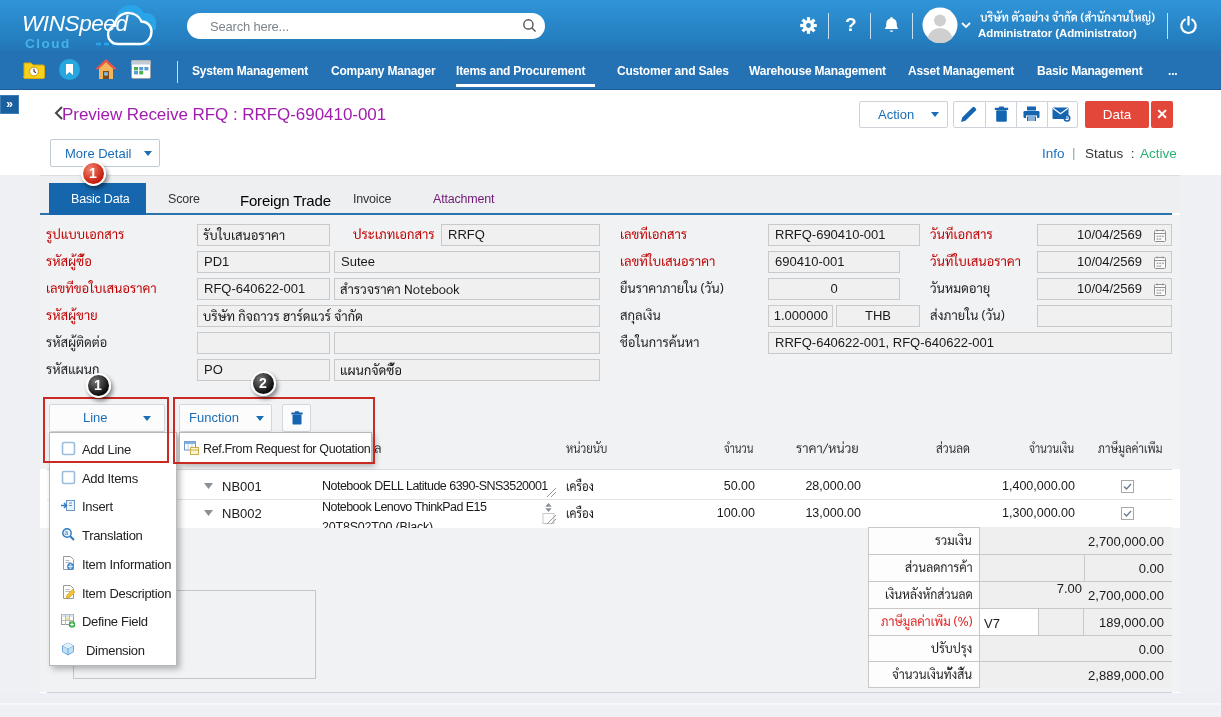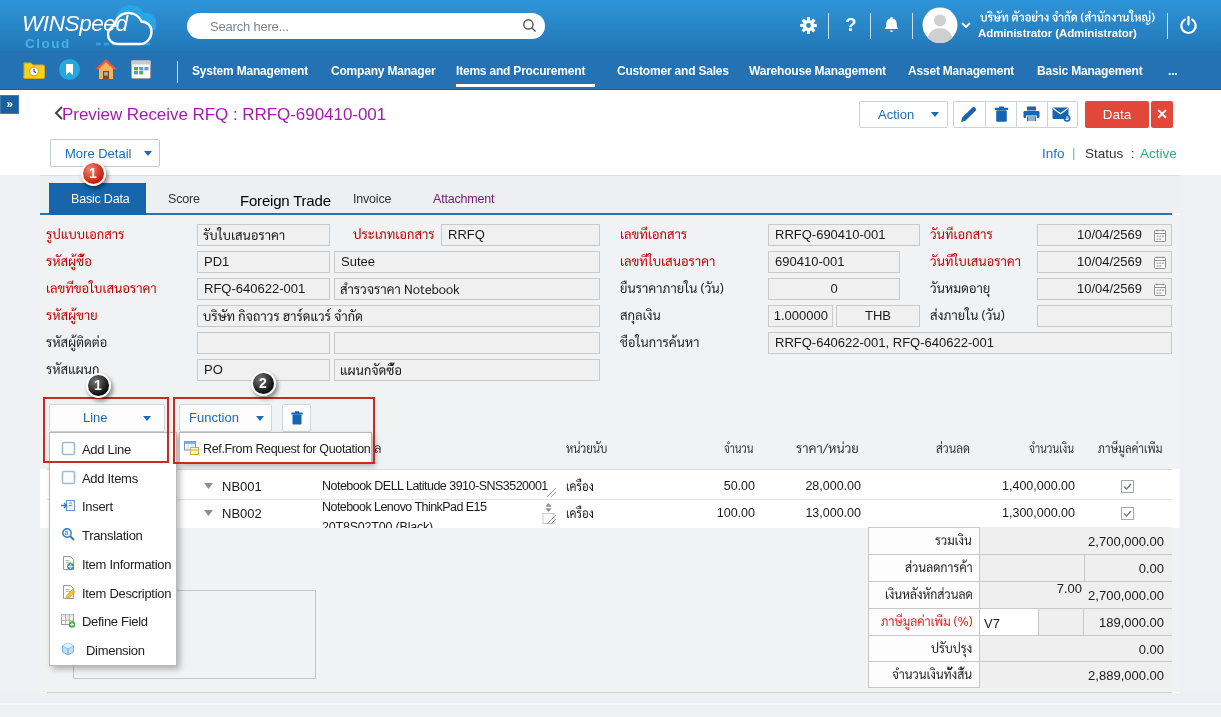--- a/index.html
+++ b/index.html
@@ -349,21 +349,21 @@
       <path transform="scale(0.82 1)" d="M4.6 0.1Q3.9 0.1 3.5 -0.2Q3.1 -0.5 3 -1L2.7 -2.6Q2.5 -2.5 2.3 -2.5Q1.7 -2.5 1.4 -2.8Q1 -3.2 1 -3.7Q1 -4.2 1.4 -4.5Q1.7 -4.9 2.3 -4.9Q2.7 -4.9 3.1 -4.6Q3.4 -4.3 3.5 -3.9L4 -1.2Q4 -1 4.2 -0.9Q4.3 -0.8 4.6 -0.8Q4.8 -0.8 5 -0.9Q5.2 -1.1 5.2 -1.3L5.2 -5.5Q5.2 -6 4.7 -6.4Q4.2 -6.7 3.4 -6.7Q2.7 -6.7 2.1 -6.4Q1.6 -6 1.5 -5.5L0.4 -5.5Q0.5 -6.4 1.3 -7Q2.1 -7.6 3.5 -7.6Q4.7 -7.6 5.5 -7.1Q6.3 -6.5 6.3 -5.6L6.3 -1.4Q6.3 -0.6 5.8 -0.3Q5.4 0.1 4.6 0.1ZM2.2 -3.1Q2.5 -3.1 2.6 -3.3Q2.8 -3.4 2.8 -3.7Q2.8 -3.9 2.6 -4.1Q2.5 -4.2 2.2 -4.2Q2 -4.2 1.8 -4.1Q1.7 -3.9 1.7 -3.7Q1.7 -3.4 1.8 -3.3Q2 -3.1 2.2 -3.1ZM5.6 -8.7Q5 -8.7 4.5 -9.1Q4.1 -9.5 4.1 -10.2Q4.1 -10.8 4.5 -11.2Q5 -11.6 5.6 -11.6Q6.3 -11.6 6.7 -11.2Q7.2 -10.8 7.2 -10.2Q7.2 -9.5 6.7 -9.1Q6.3 -8.7 5.6 -8.7ZM5.6 -9.3Q6 -9.3 6.2 -9.6Q6.4 -9.8 6.4 -10.2Q6.4 -10.5 6.2 -10.7Q6 -11 5.6 -11Q5.3 -11 5.1 -10.7Q4.8 -10.5 4.8 -10.2Q4.8 -9.8 5.1 -9.6Q5.3 -9.3 5.6 -9.3ZM11.5 -5.5Q11.5 -6.1 11.1 -6.4Q10.8 -6.7 10.1 -6.7Q9.5 -6.7 9.1 -6.4Q8.7 -6 8.7 -5.4L7.6 -5.4Q7.6 -6.4 8.3 -7Q9 -7.6 10.1 -7.6Q11.3 -7.6 11.9 -7.1Q12.6 -6.5 12.6 -5.6L12.6 -0L11.5 -0L11.5 -5.5ZM20.3 -2.4Q20.7 -2.3 21 -2Q21.2 -1.7 21.2 -1.3Q21.2 -0.6 20.8 -0.3Q20.4 0.1 19.8 0.1Q19.3 0.1 18.9 -0.2Q18.5 -0.6 18.5 -1.2L18.5 -1.3Q18 -1.1 17.5 -0.7Q17 -0.4 16.7 -0L15.5 -0L15.5 -5Q15.3 -5 15.1 -5Q14.6 -5 14.2 -5.3Q13.8 -5.7 13.8 -6.3Q13.8 -6.9 14.2 -7.2Q14.6 -7.6 15.2 -7.6Q15.8 -7.6 16.2 -7.2Q16.6 -6.9 16.6 -6.2L16.6 -1.1Q17 -1.5 18.1 -2Q18.8 -2.3 19.1 -2.6Q19.5 -2.8 19.6 -3.1Q19.7 -3.3 19.7 -3.7L19.7 -7.5L20.9 -7.5L20.9 -3.7Q20.9 -3.2 20.7 -2.9Q20.6 -2.6 20.3 -2.4ZM14.5 -6.3Q14.5 -6 14.7 -5.9Q14.9 -5.7 15.2 -5.7Q15.4 -5.7 15.6 -5.9Q15.8 -6 15.8 -6.3Q15.8 -6.6 15.6 -6.7Q15.4 -6.9 15.2 -6.9Q14.9 -6.9 14.7 -6.7Q14.5 -6.6 14.5 -6.3ZM19.8 -0.6Q20.1 -0.6 20.3 -0.8Q20.4 -0.9 20.4 -1.2Q20.4 -1.5 20.3 -1.6Q20.1 -1.8 19.8 -1.8Q19.6 -1.8 19.4 -1.6Q19.2 -1.5 19.2 -1.2Q19.2 -0.9 19.4 -0.8Q19.6 -0.6 19.8 -0.6ZM24.9 -7.6Q26.1 -7.6 26.8 -7Q27.5 -6.4 27.5 -5.4L27.5 -1.2Q27.5 -0.6 27.1 -0.3Q26.7 0.1 26.1 0.1Q25.5 0.1 25.1 -0.2Q24.7 -0.6 24.7 -1.2Q24.7 -1.8 25.1 -2.2Q25.4 -2.5 26 -2.5Q26.2 -2.5 26.4 -2.5L26.4 -5.3Q26.4 -5.9 26 -6.3Q25.6 -6.7 24.8 -6.7Q24.2 -6.7 23.7 -6.4Q23.2 -6 23.2 -5.4L22 -5.4Q22.1 -6.4 22.9 -7Q23.7 -7.6 24.9 -7.6ZM26 -0.6Q26.3 -0.6 26.5 -0.8Q26.7 -0.9 26.7 -1.2Q26.7 -1.5 26.5 -1.6Q26.3 -1.8 26 -1.8Q25.8 -1.8 25.6 -1.6Q25.4 -1.5 25.4 -1.2Q25.4 -0.9 25.6 -0.8Q25.8 -0.6 26 -0.6ZM35.3 -2.4Q35.7 -2.3 35.9 -2Q36.2 -1.7 36.2 -1.3Q36.2 -0.6 35.8 -0.3Q35.4 0.1 34.8 0.1Q34.2 0.1 33.8 -0.2Q33.4 -0.6 33.4 -1.2L33.4 -1.3Q32.9 -1.1 32.4 -0.7Q31.9 -0.4 31.6 -0L30.5 -0L30.5 -5Q30.3 -5 30.1 -5Q29.5 -5 29.1 -5.3Q28.8 -5.7 28.8 -6.3Q28.8 -6.9 29.2 -7.2Q29.5 -7.6 30.1 -7.6Q30.8 -7.6 31.2 -7.2Q31.6 -6.9 31.6 -6.2L31.6 -1.1Q31.9 -1.5 33 -2Q33.7 -2.3 34.1 -2.6Q34.4 -2.8 34.6 -3.1Q34.7 -3.3 34.7 -3.7L34.7 -7.5L35.8 -7.5L35.8 -3.7Q35.8 -3.2 35.7 -2.9Q35.5 -2.6 35.3 -2.4ZM29.5 -6.3Q29.5 -6 29.7 -5.9Q29.8 -5.7 30.1 -5.7Q30.4 -5.7 30.5 -5.9Q30.7 -6 30.7 -6.3Q30.7 -6.6 30.5 -6.7Q30.4 -6.9 30.1 -6.9Q29.8 -6.9 29.7 -6.7Q29.5 -6.6 29.5 -6.3ZM34.8 -0.6Q35 -0.6 35.2 -0.8Q35.4 -0.9 35.4 -1.2Q35.4 -1.5 35.2 -1.6Q35 -1.8 34.8 -1.8Q34.5 -1.8 34.3 -1.6Q34.2 -1.5 34.2 -1.2Q34.2 -0.9 34.3 -0.8Q34.5 -0.6 34.8 -0.6ZM39.2 -2.5Q39.8 -2.5 40.2 -2.1Q40.5 -1.8 40.5 -1.2Q40.5 -0.6 40.2 -0.2Q39.8 0.1 39.2 0.1Q38.5 0.1 38.2 -0.3Q37.8 -0.6 37.8 -1.2L37.8 -7.5L38.9 -7.5L38.9 -2.5Q39.1 -2.5 39.2 -2.5ZM39.2 -0.6Q39.5 -0.6 39.7 -0.8Q39.8 -0.9 39.8 -1.2Q39.8 -1.5 39.7 -1.6Q39.5 -1.8 39.2 -1.8Q38.9 -1.8 38.8 -1.6Q38.6 -1.5 38.6 -1.2Q38.6 -0.9 38.8 -0.8Q38.9 -0.6 39.2 -0.6ZM44.3 -7.6Q44.9 -7.6 45.3 -7.2Q45.7 -6.9 45.7 -6.2L45.7 -0L44.6 -0L41.1 -3.9L41.7 -4.6L44.6 -1.4L44.6 -5Q44.4 -5 44.2 -5Q43.7 -5 43.3 -5.3Q42.9 -5.7 42.9 -6.3Q42.9 -6.9 43.3 -7.2Q43.7 -7.6 44.3 -7.6ZM43.6 -6.3Q43.6 -6 43.8 -5.9Q44 -5.7 44.3 -5.7Q44.5 -5.7 44.7 -5.9Q44.9 -6 44.9 -6.3Q44.9 -6.6 44.7 -6.7Q44.5 -6.9 44.3 -6.9Q44 -6.9 43.8 -6.7Q43.6 -6.6 43.6 -6.3ZM45.8 -8.6Q44.9 -9 43.6 -9.2Q42.4 -9.4 41.2 -9.4Q40.4 -9.4 39.9 -9.3Q39.9 -10.4 40.7 -11Q41.5 -11.6 42.7 -11.6Q44 -11.6 44.9 -10.8Q45.7 -10 45.8 -8.6ZM44.8 -9.5Q44.5 -10.2 44 -10.6Q43.4 -10.9 42.7 -10.9Q42 -10.9 41.6 -10.7Q41.1 -10.4 40.9 -10Q41.2 -10 41.7 -10Q42.5 -10 43.4 -9.9Q44.2 -9.8 44.8 -9.5ZM53.5 -2.4Q53.9 -2.3 54.1 -2Q54.4 -1.7 54.4 -1.3Q54.4 -0.6 54 -0.3Q53.6 0.1 53 0.1Q52.4 0.1 52 -0.2Q51.6 -0.6 51.6 -1.2L51.6 -1.3Q51.1 -1.1 50.6 -0.7Q50.1 -0.4 49.8 -0L48.7 -0L48.7 -5Q48.5 -5 48.3 -5Q47.7 -5 47.4 -5.3Q47 -5.7 47 -6.3Q47 -6.9 47.4 -7.2Q47.8 -7.6 48.4 -7.6Q49 -7.6 49.4 -7.2Q49.8 -6.9 49.8 -6.2L49.8 -1.1Q50.1 -1.5 51.2 -2Q51.9 -2.3 52.3 -2.6Q52.6 -2.8 52.8 -3.1Q52.9 -3.3 52.9 -3.7L52.9 -7.5L54 -7.5L54 -3.7Q54 -3.2 53.9 -2.9Q53.7 -2.6 53.5 -2.4ZM47.7 -6.3Q47.7 -6 47.9 -5.9Q48 -5.7 48.3 -5.7Q48.6 -5.7 48.7 -5.9Q48.9 -6 48.9 -6.3Q48.9 -6.6 48.7 -6.7Q48.6 -6.9 48.3 -6.9Q48 -6.9 47.9 -6.7Q47.7 -6.6 47.7 -6.3ZM53 -0.6Q53.3 -0.6 53.4 -0.8Q53.6 -0.9 53.6 -1.2Q53.6 -1.5 53.4 -1.6Q53.3 -1.8 53 -1.8Q52.7 -1.8 52.6 -1.6Q52.4 -1.5 52.4 -1.2Q52.4 -0.9 52.6 -0.8Q52.7 -0.6 53 -0.6Z" fill="#333"></path>
     </svg></div>
 <div class="ab" style="left:1098.0px;top:439.4px"><svg width="65" height="20" viewBox="0 -13.65 65 19.50">
       <path transform="scale(0.87 1)" d="M4.2 -7.6Q5.5 -7.6 6.3 -6.9Q7 -6.2 7 -5L7 -0L5.9 -0L5.9 -4.9Q5.9 -5.7 5.4 -6.2Q4.9 -6.7 4.1 -6.7Q3.4 -6.7 2.9 -6.4Q2.4 -6.1 2.2 -5.5Q2.7 -5.5 3.1 -5.3Q3.5 -5.1 3.7 -4.9L3.7 -4.7Q3.3 -4.5 3.1 -4.2Q2.8 -3.9 2.8 -3.4Q2.8 -3.2 3 -2.5Q3.1 -1.7 3.1 -1.3Q3.1 -0.7 2.7 -0.3Q2.3 0.1 1.7 0.1Q1.1 0.1 0.7 -0.2Q0.3 -0.6 0.3 -1.2Q0.3 -1.8 0.7 -2.1Q1 -2.5 1.6 -2.5Q1.7 -2.5 2 -2.5Q1.8 -3 1.8 -3.4Q1.8 -3.8 2 -4.2Q2.2 -4.6 2.5 -4.7Q2 -4.9 1.1 -5Q1.2 -5.7 1.5 -6.3Q1.9 -6.9 2.6 -7.3Q3.3 -7.6 4.2 -7.6ZM1.6 -0.6Q1.9 -0.6 2.1 -0.8Q2.2 -0.9 2.2 -1.2Q2.2 -1.5 2.1 -1.6Q1.9 -1.8 1.6 -1.8Q1.4 -1.8 1.2 -1.6Q1 -1.5 1 -1.2Q1 -0.9 1.2 -0.8Q1.4 -0.6 1.6 -0.6ZM12.2 -5.5Q12.2 -6.1 11.9 -6.4Q11.5 -6.7 10.9 -6.7Q10.3 -6.7 9.9 -6.4Q9.5 -6 9.5 -5.4L8.4 -5.4Q8.4 -6.4 9.1 -7Q9.8 -7.6 10.9 -7.6Q12 -7.6 12.7 -7.1Q13.4 -6.5 13.4 -5.6L13.4 -0L12.2 -0L12.2 -5.5ZM23.2 -4.7Q23 -4.2 22.7 -3.9Q22.4 -3.5 21.9 -3.3L21.9 -1.6Q21.9 -0.8 21.2 -0.3Q20.5 0.1 19.1 0.1Q17.8 0.1 17.1 -0.3Q16.3 -0.8 16.3 -1.6L16.3 -5Q16.1 -5 15.9 -5Q15.4 -5 15 -5.3Q14.6 -5.7 14.6 -6.3Q14.6 -6.9 15 -7.2Q15.4 -7.6 16 -7.6Q16.6 -7.6 17 -7.2Q17.4 -6.9 17.4 -6.2L17.4 -1.7Q17.4 -1.3 17.9 -1Q18.4 -0.8 19.1 -0.8Q20 -0.8 20.4 -1Q20.8 -1.3 20.8 -1.7L20.8 -2.9Q20.4 -2.8 20.2 -2.8Q19.6 -2.8 19.1 -3Q18.5 -3.3 18.3 -3.6Q18 -4 18 -4.5Q18 -5 18.3 -5.3Q18.6 -5.6 19.1 -5.6Q19.6 -5.6 19.9 -5.3Q20.2 -5 20.2 -4.5Q20.2 -4.3 20.1 -4Q20 -3.8 19.8 -3.7Q20 -3.6 20.2 -3.6Q20.6 -3.6 20.8 -3.7L20.8 -7.5L21.9 -7.5L21.9 -4.2Q22.4 -4.6 22.7 -5.1L23.2 -4.7ZM15.3 -6.3Q15.3 -6 15.5 -5.9Q15.7 -5.7 15.9 -5.7Q16.2 -5.7 16.4 -5.9Q16.5 -6 16.5 -6.3Q16.5 -6.6 16.4 -6.7Q16.2 -6.9 15.9 -6.9Q15.7 -6.9 15.5 -6.7Q15.3 -6.6 15.3 -6.3ZM19.1 -4Q19.3 -4 19.4 -4.1Q19.6 -4.3 19.6 -4.5Q19.6 -4.7 19.4 -4.9Q19.3 -5 19.1 -5Q18.9 -5 18.7 -4.9Q18.6 -4.7 18.6 -4.5Q18.6 -4.3 18.7 -4.1Q18.9 -4 19.1 -4ZM22.1 -9.3Q22.2 -9 22.2 -8.6Q21.3 -9 20.1 -9.2Q18.8 -9.4 17.7 -9.4Q16.9 -9.4 16.3 -9.3Q16.4 -10.4 17.1 -11Q17.9 -11.6 19.1 -11.6Q20.4 -11.6 21.2 -10.9L21.2 -12.4L22.1 -12.4L22.1 -9.3ZM18.1 -10Q19 -10 19.8 -9.9Q20.6 -9.8 21.3 -9.5Q21 -10.2 20.4 -10.6Q19.8 -10.9 19.1 -10.9Q18.5 -10.9 18 -10.7Q17.5 -10.4 17.4 -10Q17.6 -10 18.1 -10ZM30.1 -7.5L30.1 -0L29.1 -0Q28.5 -0.5 27.8 -0.9Q27.2 -1.3 26.6 -1.4Q26.6 -1.4 26.6 -1.3Q26.6 -0.7 26.2 -0.3Q25.7 0.1 25.1 0.1Q24.5 0.1 24.1 -0.3Q23.7 -0.7 23.7 -1.3Q23.7 -1.9 24.1 -2.3Q24.5 -2.7 25.1 -2.7Q25.2 -2.7 25.3 -2.6L25.3 -5Q25.1 -5 24.9 -5Q24.3 -5 24 -5.3Q23.6 -5.7 23.6 -6.3Q23.6 -6.9 24 -7.2Q24.4 -7.6 25 -7.6Q25.6 -7.6 26 -7.2Q26.4 -6.9 26.4 -6.2L26.4 -2.5Q27.1 -2.2 27.8 -1.9Q28.5 -1.5 29 -1.2L29 -7.5L30.1 -7.5ZM24.3 -6.3Q24.3 -6 24.5 -5.9Q24.6 -5.7 24.9 -5.7Q25.2 -5.7 25.4 -5.9Q25.5 -6 25.5 -6.3Q25.5 -6.6 25.4 -6.7Q25.2 -6.9 24.9 -6.9Q24.6 -6.9 24.5 -6.7Q24.3 -6.6 24.3 -6.3ZM25.1 -0.6Q25.4 -0.6 25.5 -0.8Q25.7 -1 25.7 -1.3Q25.7 -1.5 25.5 -1.7Q25.4 -1.9 25.1 -1.9Q24.8 -1.9 24.6 -1.7Q24.4 -1.5 24.4 -1.3Q24.4 -1 24.6 -0.8Q24.8 -0.6 25.1 -0.6ZM28.6 4.3Q27.9 4.3 27.5 4Q27.1 3.7 27.1 3.2L27.1 2.9Q26.9 2.9 26.8 2.9Q26.3 2.9 26 2.6Q25.7 2.3 25.7 1.8Q25.7 1.4 26 1.1Q26.3 0.8 26.8 0.8Q27.4 0.8 27.7 1.1Q28.1 1.3 28.1 1.8L28.1 3.2Q28.1 3.4 28.2 3.5Q28.3 3.6 28.6 3.6Q28.9 3.6 29.1 3.5Q29.2 3.4 29.2 3.2L29.2 0.8L30.1 0.8L30.1 3.2Q30.1 3.7 29.7 4Q29.3 4.3 28.6 4.3ZM26.8 2.3Q27 2.3 27.1 2.2Q27.2 2.1 27.2 1.8Q27.2 1.6 27.1 1.5Q27 1.4 26.8 1.4Q26.6 1.4 26.4 1.5Q26.3 1.6 26.3 1.8Q26.3 2.1 26.4 2.2Q26.6 2.3 26.8 2.3ZM34.7 -7.6Q36.1 -7.6 36.9 -7Q37.7 -6.4 37.7 -5.4L37.7 -0L36.6 -0L36.6 -3.1Q36.6 -3.6 36 -4Q35.5 -4.3 34.8 -4.3Q34.1 -4.3 33.6 -4Q33.1 -3.7 33.1 -3.1L33.1 -2.5Q33.3 -2.5 33.5 -2.5Q34.1 -2.5 34.5 -2.2Q34.8 -1.8 34.8 -1.2Q34.8 -0.6 34.4 -0.2Q34.1 0.1 33.4 0.1Q32.8 0.1 32.4 -0.3Q32 -0.6 32 -1.2L32 -3.1Q32 -3.7 32.4 -4.2Q32.7 -4.7 33.4 -4.9Q34 -5.2 34.7 -5.2Q35.2 -5.2 35.7 -5Q36.2 -4.8 36.6 -4.5L36.6 -5.4Q36.6 -6 36.1 -6.4Q35.6 -6.7 34.7 -6.7Q33.9 -6.7 33.3 -6.4Q32.7 -6 32.6 -5.5L31.6 -5.5Q31.6 -6.5 32.5 -7Q33.3 -7.6 34.7 -7.6ZM34.1 -1.2Q34.1 -1.5 33.9 -1.6Q33.8 -1.8 33.5 -1.8Q33.2 -1.8 33.1 -1.6Q32.9 -1.5 32.9 -1.2Q32.9 -0.9 33.1 -0.8Q33.2 -0.6 33.5 -0.6Q33.8 -0.6 33.9 -0.8Q34.1 -0.9 34.1 -1.2ZM42.4 -7.6Q43.8 -7.6 44.7 -6.9Q45.5 -6.3 45.5 -5.1L45.5 -0L44.4 -0L44.4 -5Q44.4 -5.8 43.9 -6.3Q43.3 -6.7 42.4 -6.7Q41.4 -6.7 40.8 -6.2Q40.3 -5.7 40.3 -4.8Q40.3 -4.6 40.3 -4.1Q40.4 -3.7 40.4 -3.6Q40.5 -3.4 40.5 -3.1Q40.7 -4.1 41.2 -4.7Q41.7 -5.3 42.4 -5.3Q43 -5.3 43.3 -5Q43.7 -4.7 43.7 -4.1Q43.7 -3.6 43.3 -3.3Q43 -2.9 42.5 -2.9Q42.2 -2.9 41.9 -3.1Q41.6 -3.2 41.5 -3.5Q41.2 -3.1 41 -2.5Q40.9 -1.9 40.9 -1.4L40.9 -0L39.8 -0L39.8 -1.9Q39.8 -2.1 39.7 -2.4Q39.6 -2.8 39.5 -3.1Q39.2 -4.3 39.2 -4.9Q39.2 -6.1 40.1 -6.9Q40.9 -7.6 42.4 -7.6ZM42.5 -4.7Q42.2 -4.7 42.1 -4.5Q41.9 -4.4 41.9 -4.1Q41.9 -3.9 42.1 -3.7Q42.2 -3.6 42.5 -3.6Q42.7 -3.6 42.9 -3.7Q43 -3.9 43 -4.1Q43 -4.4 42.9 -4.5Q42.7 -4.7 42.5 -4.7ZM44.5 -11.7L45.5 -11.7L45.5 -9L44.5 -9L44.5 -11.7ZM50.7 -5.5Q50.7 -6.1 50.4 -6.4Q50 -6.7 49.4 -6.7Q48.7 -6.7 48.3 -6.4Q47.9 -6 47.9 -5.4L46.9 -5.4Q46.9 -6.4 47.5 -7Q48.2 -7.6 49.4 -7.6Q50.5 -7.6 51.2 -7.1Q51.8 -6.5 51.8 -5.6L51.8 -0L50.7 -0L50.7 -5.5ZM55.3 -2.5Q55.8 -2.5 56.2 -2.1Q56.6 -1.8 56.6 -1.2Q56.6 -0.6 56.2 -0.2Q55.8 0.1 55.2 0.1Q54.6 0.1 54.2 -0.3Q53.8 -0.6 53.8 -1.2L53.8 -7.5L54.9 -7.5L54.9 -2.5Q55.1 -2.5 55.3 -2.5ZM55.2 -0.6Q55.5 -0.6 55.7 -0.8Q55.9 -0.9 55.9 -1.2Q55.9 -1.5 55.7 -1.6Q55.5 -1.8 55.2 -1.8Q55 -1.8 54.8 -1.6Q54.6 -1.5 54.6 -1.2Q54.6 -0.9 54.8 -0.8Q55 -0.6 55.2 -0.6ZM65.2 -7.5L65.2 -0L64 -0L62 -6.1L60 -0L58.8 -0L58.8 -5Q58.6 -5 58.4 -5Q57.8 -5 57.5 -5.3Q57.1 -5.7 57.1 -6.3Q57.1 -6.9 57.5 -7.2Q57.9 -7.6 58.5 -7.6Q59.1 -7.6 59.5 -7.2Q59.9 -6.9 59.9 -6.2L59.9 -2.8Q59.9 -2.5 59.8 -1.7L60.1 -2.8L61.6 -7.4L62.5 -7.4L63.9 -2.8L64.2 -1.7Q64.1 -2.5 64.1 -2.8L64.1 -7.5L65.2 -7.5ZM57.8 -6.3Q57.8 -6 58 -5.9Q58.2 -5.7 58.4 -5.7Q58.7 -5.7 58.9 -5.9Q59 -6 59 -6.3Q59 -6.6 58.9 -6.7Q58.7 -6.9 58.4 -6.9Q58.2 -6.9 58 -6.7Q57.8 -6.6 57.8 -6.3ZM65.3 -8.6Q64.3 -9 63.1 -9.2Q61.9 -9.4 60.7 -9.4Q59.9 -9.4 59.4 -9.3Q59.4 -10.4 60.2 -11Q60.9 -11.6 62.2 -11.6Q63.5 -11.6 64.3 -10.8Q65.2 -10 65.3 -8.6ZM64.3 -9.5Q64 -10.2 63.5 -10.6Q62.9 -10.9 62.2 -10.9Q61.5 -10.9 61 -10.7Q60.6 -10.4 60.4 -10Q60.7 -10 61.2 -10Q62 -10 62.9 -9.9Q63.7 -9.8 64.3 -9.5ZM64.2 -11.7L65.2 -11.7L65.2 -9L64.2 -9L64.2 -11.7ZM73.2 -7.5L73.2 -0L72.1 -0Q71.6 -0.5 70.9 -0.9Q70.2 -1.3 69.6 -1.4Q69.6 -1.4 69.6 -1.3Q69.6 -0.7 69.2 -0.3Q68.8 0.1 68.2 0.1Q67.5 0.1 67.1 -0.3Q66.7 -0.7 66.7 -1.3Q66.7 -1.9 67.1 -2.3Q67.5 -2.7 68.2 -2.7Q68.3 -2.7 68.3 -2.6L68.3 -5Q68.1 -5 68 -5Q67.4 -5 67 -5.3Q66.7 -5.7 66.7 -6.3Q66.7 -6.9 67 -7.2Q67.4 -7.6 68 -7.6Q68.7 -7.6 69 -7.2Q69.4 -6.9 69.4 -6.2L69.4 -2.5Q70.2 -2.2 70.9 -1.9Q71.6 -1.5 72.1 -1.2L72.1 -7.5L73.2 -7.5ZM67.4 -6.3Q67.4 -6 67.5 -5.9Q67.7 -5.7 68 -5.7Q68.2 -5.7 68.4 -5.9Q68.6 -6 68.6 -6.3Q68.6 -6.6 68.4 -6.7Q68.2 -6.9 68 -6.9Q67.7 -6.9 67.5 -6.7Q67.4 -6.6 67.4 -6.3ZM68.1 -0.6Q68.4 -0.6 68.6 -0.8Q68.8 -1 68.8 -1.3Q68.8 -1.5 68.6 -1.7Q68.4 -1.9 68.1 -1.9Q67.8 -1.9 67.7 -1.7Q67.5 -1.5 67.5 -1.3Q67.5 -1 67.7 -0.8Q67.8 -0.6 68.1 -0.6Z" fill="#333"></path>
     </svg></div>
 <div class="ab" style="left:47px;top:469px;width:1125px;height:1px;background:#dcdcdc"></div>
 <svg class="ab" style="left:204px;top:483px" width="9" height="6" viewBox="0 0 9 6">
     <path d="M0 0h9L4.5 6z" fill="#8a9096"></path>
   </svg>
 <div class="t" style="left:222px;top:479px">NB001</div>
-<div class="t" style="left:322px;top:479px;font-size:12.5px;letter-spacing:-.52px">Notebook DELL Latitude 3910-SNS3520001</div>
+<div class="t" style="left:322px;top:479px;font-size:12.5px;letter-spacing:-.52px">Notebook DELL Latitude 6390-SNS3520001</div>
 <div class="ab" style="left:566px;top:477.4px"><svg width="28" height="20" viewBox="0 -13.65 28 19.50">
       <path transform="scale(0.88 1)" d="M2.5 -2.5Q3.1 -2.5 3.4 -2.1Q3.8 -1.8 3.8 -1.2Q3.8 -0.6 3.4 -0.2Q3 0.1 2.4 0.1Q1.8 0.1 1.4 -0.3Q1 -0.6 1 -1.2L1 -7.5L2.1 -7.5L2.1 -2.5Q2.3 -2.5 2.5 -2.5ZM2.5 -0.6Q2.7 -0.6 2.9 -0.8Q3.1 -0.9 3.1 -1.2Q3.1 -1.5 2.9 -1.6Q2.7 -1.8 2.5 -1.8Q2.2 -1.8 2 -1.6Q1.9 -1.5 1.9 -1.2Q1.9 -0.9 2 -0.8Q2.2 -0.6 2.5 -0.6ZM7.8 -7.6Q9.2 -7.6 10.1 -6.9Q10.9 -6.3 10.9 -5.1L10.9 -0L9.8 -0L9.8 -5Q9.8 -5.8 9.3 -6.3Q8.7 -6.7 7.8 -6.7Q6.8 -6.7 6.2 -6.2Q5.7 -5.7 5.7 -4.8Q5.7 -4.6 5.7 -4.1Q5.8 -3.7 5.8 -3.6Q5.9 -3.4 5.9 -3.1Q6.1 -4.1 6.6 -4.7Q7.1 -5.3 7.8 -5.3Q8.4 -5.3 8.7 -5Q9 -4.7 9 -4.1Q9 -3.6 8.7 -3.3Q8.4 -2.9 7.9 -2.9Q7.6 -2.9 7.3 -3.1Q7 -3.2 6.9 -3.5Q6.6 -3.1 6.4 -2.5Q6.3 -1.9 6.3 -1.4L6.3 -0L5.2 -0L5.2 -1.9Q5.2 -2.1 5.1 -2.4Q5 -2.8 4.9 -3.1Q4.6 -4.3 4.6 -4.9Q4.6 -6.1 5.4 -6.9Q6.3 -7.6 7.8 -7.6ZM7.9 -4.7Q7.6 -4.7 7.5 -4.5Q7.3 -4.4 7.3 -4.1Q7.3 -3.9 7.5 -3.7Q7.6 -3.6 7.9 -3.6Q8.1 -3.6 8.2 -3.7Q8.4 -3.9 8.4 -4.1Q8.4 -4.4 8.2 -4.5Q8.1 -4.7 7.9 -4.7ZM14.3 -6.7Q14 -6.7 13.8 -6.5Q13.5 -6.3 13.5 -5.9Q15 -5.8 16 -5.3Q17 -4.8 17 -4.2L17 -1.2Q17 -0.6 16.6 -0.3Q16.2 0.1 15.6 0.1Q15 0.1 14.6 -0.2Q14.2 -0.6 14.2 -1.2Q14.2 -1.8 14.5 -2.2Q14.9 -2.5 15.5 -2.5Q15.7 -2.5 15.9 -2.5L15.9 -4Q15.9 -4.4 14.9 -4.7Q13.9 -5 12.3 -5.2Q12.3 -6.4 12.8 -7Q13.3 -7.6 14.2 -7.6Q14.5 -7.6 14.8 -7.6Q15.1 -7.5 15.6 -7.3Q16.2 -7.2 16.4 -7.2Q16.5 -7.2 16.7 -7.3Q16.8 -7.4 16.8 -7.7L17.7 -7.4Q17.5 -6.9 17.2 -6.6Q16.9 -6.3 16.5 -6.3Q16.3 -6.3 16.1 -6.4Q15.8 -6.4 15.5 -6.5Q15.4 -6.5 15 -6.6Q14.6 -6.7 14.3 -6.7ZM15.5 -0.6Q15.8 -0.6 15.9 -0.8Q16.1 -0.9 16.1 -1.2Q16.1 -1.5 15.9 -1.6Q15.8 -1.8 15.5 -1.8Q15.2 -1.8 15.1 -1.6Q14.9 -1.5 14.9 -1.2Q14.9 -0.9 15.1 -0.8Q15.2 -0.6 15.5 -0.6ZM17.2 -9.3Q17.2 -9 17.3 -8.6Q16.3 -9 15.1 -9.2Q13.9 -9.4 12.7 -9.4Q11.9 -9.4 11.4 -9.3Q11.4 -10.4 12.2 -11Q12.9 -11.6 14.2 -11.6Q14.5 -11.6 14.8 -11.6L14.8 -12.4L15.6 -12.4L15.6 -11.4Q16 -11.2 16.4 -10.8L16.4 -12.4L17.2 -12.4L17.2 -9.3ZM13.2 -10Q14 -10 14.8 -9.9Q15.7 -9.8 16.3 -9.5Q16 -10.2 15.4 -10.6Q14.9 -10.9 14.2 -10.9Q13.5 -10.9 13 -10.7Q12.6 -10.4 12.4 -10Q12.7 -10 13.2 -10ZM16.1 -11.7L17.2 -11.7L17.2 -9L16.1 -9L16.1 -11.7ZM21.9 -7.6Q23.2 -7.6 24 -7Q24.8 -6.4 24.8 -5.4L24.8 -1.7Q24.8 -0.8 24.1 -0.4Q23.4 0.1 22.1 0.1Q20.8 0.1 20.1 -0.4Q19.4 -0.8 19.4 -1.7L19.4 -3.8Q19.4 -4.4 19.8 -4.8Q20.2 -5.2 20.8 -5.2Q21.4 -5.2 21.8 -4.8Q22.2 -4.4 22.2 -3.8Q22.2 -3.3 21.8 -2.9Q21.5 -2.5 20.9 -2.5Q20.7 -2.5 20.5 -2.6L20.5 -1.8Q20.5 -1.3 20.9 -1Q21.4 -0.8 22.2 -0.8Q22.9 -0.8 23.3 -1.1Q23.7 -1.3 23.7 -1.9L23.7 -5.4Q23.7 -6 23.2 -6.4Q22.7 -6.7 21.9 -6.7Q21 -6.7 20.5 -6.4Q19.9 -6 19.8 -5.5L18.7 -5.5Q18.8 -6.5 19.7 -7Q20.6 -7.6 21.9 -7.6ZM20.9 -4.4Q20.6 -4.4 20.4 -4.3Q20.3 -4.1 20.3 -3.8Q20.3 -3.6 20.4 -3.4Q20.6 -3.2 20.9 -3.2Q21.1 -3.2 21.3 -3.4Q21.5 -3.6 21.5 -3.8Q21.5 -4.1 21.3 -4.3Q21.1 -4.4 20.9 -4.4ZM29.3 -7.6Q29.9 -7.6 30.3 -7.2Q30.7 -6.9 30.7 -6.2L30.7 -0L29.6 -0L26.1 -3.9L26.7 -4.6L29.6 -1.4L29.6 -5Q29.4 -5 29.2 -5Q28.7 -5 28.3 -5.3Q27.9 -5.7 27.9 -6.3Q27.9 -6.9 28.3 -7.2Q28.7 -7.6 29.3 -7.6ZM28.7 -6.3Q28.7 -6 28.8 -5.9Q29 -5.7 29.3 -5.7Q29.5 -5.7 29.7 -5.9Q29.9 -6 29.9 -6.3Q29.9 -6.6 29.7 -6.7Q29.5 -6.9 29.3 -6.9Q29 -6.9 28.8 -6.7Q28.7 -6.6 28.7 -6.3Z" fill="#1a1a1a"></path>
     </svg></div>
 <div class="t" style="left:646px;top:479px;width:109px;text-align:right;font-size:12.5px">50.00</div>
 <div class="t" style="left:751px;top:479px;width:110px;text-align:right;font-size:12.5px">28,000.00</div>
 <div class="t" style="left:975px;top:479px;width:100px;text-align:right;font-size:12.5px">1,400,000.00</div>
 <svg class="ab" style="left:1121px;top:480px" width="13" height="13" viewBox="0 0 13 13">
 <rect x="0.5" y="0.5" width="12" height="12" fill="#fff" stroke="#a9a9a9"></rect>
 <path d="M3 6.5l2.5 2.5L10 4" fill="none" stroke="#6b7d8f" stroke-width="1.4"></path>
   </svg>

